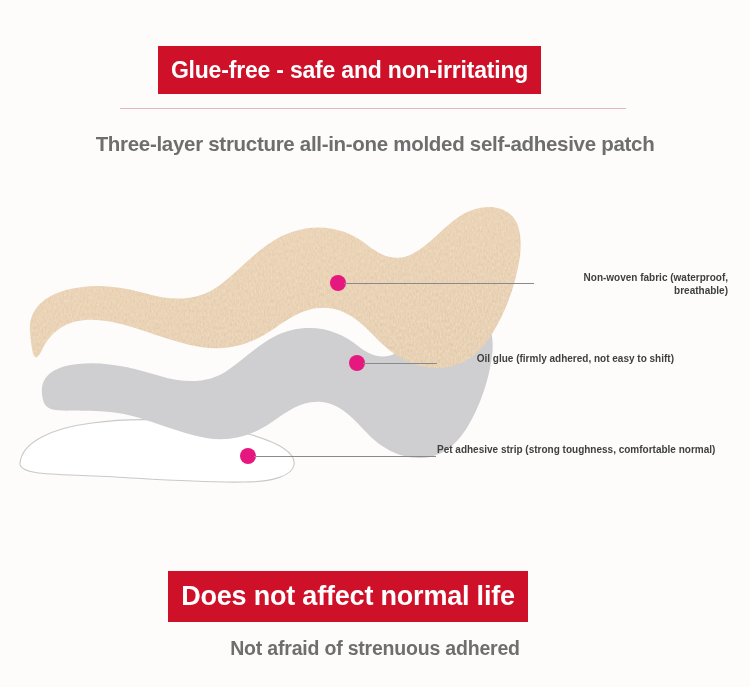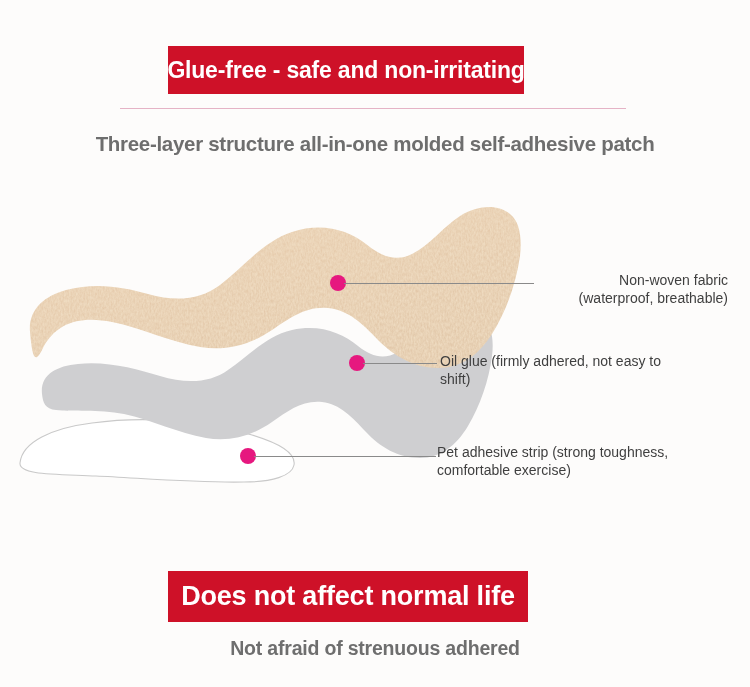--- a/index.html
+++ b/index.html
@@ -20,21 +20,21 @@
     position:absolute;
     display:flex;
     align-items:center;
     justify-content:center;
     background:#ce1128;
     color:#ffffff;
     font-weight:bold;
     letter-spacing:-0.2px;
     white-space:nowrap;
   }
-  #top-banner  { left:168px; top:46px;  width:356px; height:48px; font-size:23px; }
+  #top-banner  { left:158px; top:46px;  width:383px; height:48px; font-size:23px; }
   #bottom-banner { left:168px; top:571px; width:360px; height:51px; font-size:27px; }
 
   .banner-underline {
     position:absolute;
     left:120px; top:108px;
     width:506px; height:1px;
     background:#e5b3c6;
   }
 
   .subtitle {
@@ -63,26 +63,26 @@
     background:#e6187f;
   }
   .leader {
     position:absolute;
     height:1px;
     background:#8a8a8a;
   }
   .callout-label {
     position:absolute;
     color:#3f3f3f;
-    font-weight:normal;
-    font-size:14px;
+    font-weight:bold;
+    font-size:10px;
     line-height:1.25;
   }
   #label-1 { left:548px; top:272px; width:180px; text-align:right; }
-  #label-2 { left:440px; top:353px; width:234px; text-align:left; }
+  #label-2 { left:440px; top:353px; width:234px; text-align:right; }
   #label-3 { left:437px; top:444px; width:280px; text-align:left; }
 
   #dot-1 { left:330px; top:275px; }
   #dot-2 { left:349px; top:355px; }
   #dot-3 { left:240px; top:448px; }
 
   #leader-1 { left:344px; top:283px; width:190px; }
   #leader-2 { left:363px; top:363px; width:74px; }
   #leader-3 { left:254px; top:456px; width:182px; }
 </style>
@@ -174,21 +174,21 @@
   <div id="dot-1" class="dot"></div>
   <div id="leader-1" class="leader"></div>
   <div id="label-1" class="callout-label">Non-woven fabric (waterproof, breathable)</div>
 
   <div id="dot-2" class="dot"></div>
   <div id="leader-2" class="leader"></div>
   <div id="label-2" class="callout-label">Oil glue (firmly adhered, not easy to shift)</div>
 
   <div id="dot-3" class="dot"></div>
   <div id="leader-3" class="leader"></div>
-  <div id="label-3" class="callout-label">Pet adhesive strip (strong toughness, comfortable exercise)</div>
+  <div id="label-3" class="callout-label">Pet adhesive strip (strong toughness, comfortable normal)</div>
 
   <div id="bottom-banner" class="banner">
     <span>Does not affect normal life</span>
   </div>
 
   <div id="bottom-subtitle" class="subtitle">Not afraid of strenuous adhered</div>
 
 </div>
 
 </body></html>

